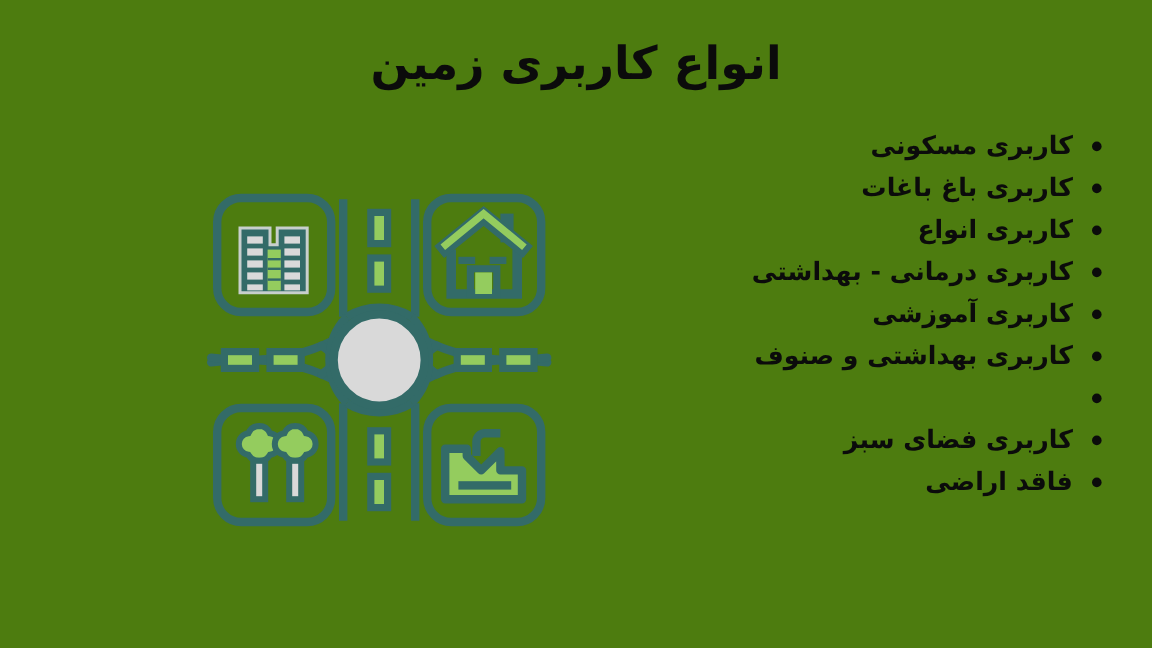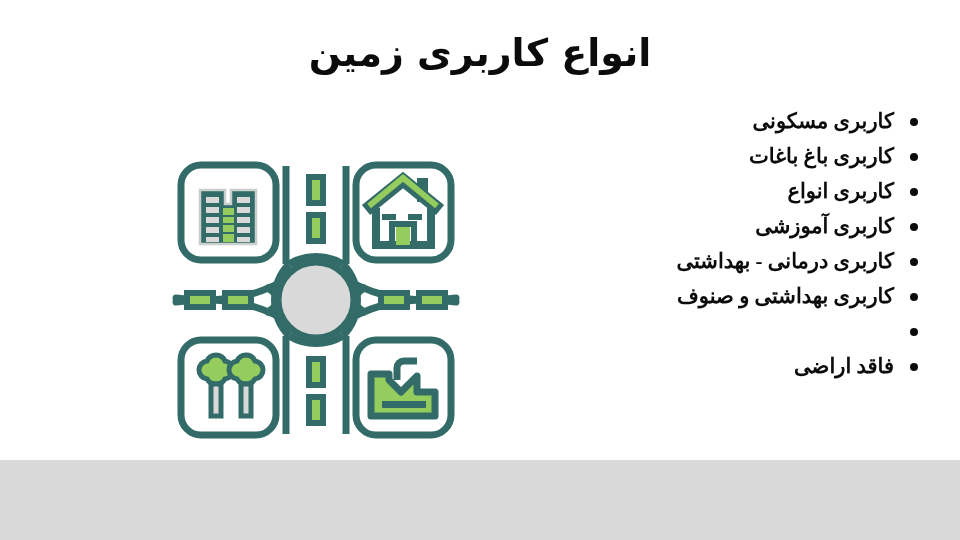--- a/index.html
+++ b/index.html
@@ -11,22 +11,22 @@
     width: 960px;
     height: 540px;
     overflow: hidden;
     background: #d9d9d9;
     font-family: "DejaVu Sans", "Liberation Sans", sans-serif;
   }
 
   #slide {
     position: relative;
     width: 960px;
-    height: 460px;
-    background: #ffffff;
+    height: 540px;
+    background: #4d7c0f;
     box-sizing: border-box;
   }
 
   
   #slide-title {
     position: absolute;
     top: 30px;
     left: 0;
     width: 960px;
     text-align: center;
@@ -83,21 +83,20 @@
     right: 2px;
     top: 50%;
     margin-top: -4px;
     width: 8px;
     height: 8px;
     border-radius: 50%;
     background: #0b0b0b;
   }
   #land-use-list li .li-text {
     display: inline-block;
-    font-family: Liberation Serif, serif;
   }
 </style>
 </head>
 <body>
 
 <div id="slide">
 
   <div id="slide-title">انواع کاربری زمین</div>
 
   <div id="illustration">
@@ -252,32 +251,36 @@
     <li>
       <span class="bullet"></span>
       <span class="li-text">کاربری باغ باغات</span>
     </li>
     <li>
       <span class="bullet"></span>
       <span class="li-text">کاربری انواع</span>
     </li>
     <li>
       <span class="bullet"></span>
+      <span class="li-text">کاربری درمانی - بهداشتی</span>
+    </li>
+    <li>
+      <span class="bullet"></span>
       <span class="li-text">کاربری آموزشی</span>
     </li>
     <li>
       <span class="bullet"></span>
-      <span class="li-text">کاربری درمانی - بهداشتی</span>
-    </li>
-    <li>
-      <span class="bullet"></span>
       <span class="li-text">کاربری بهداشتی و صنوف</span>
     </li>
     <li>
       <span class="bullet"></span>
     </li>
     <li>
       <span class="bullet"></span>
+      <span class="li-text">کاربری فضای سبز</span>
+    </li>
+    <li>
+      <span class="bullet"></span>
       <span class="li-text">فاقد اراضی</span>
     </li>
   </ul>
 
 </div>
 
 </body></html>

